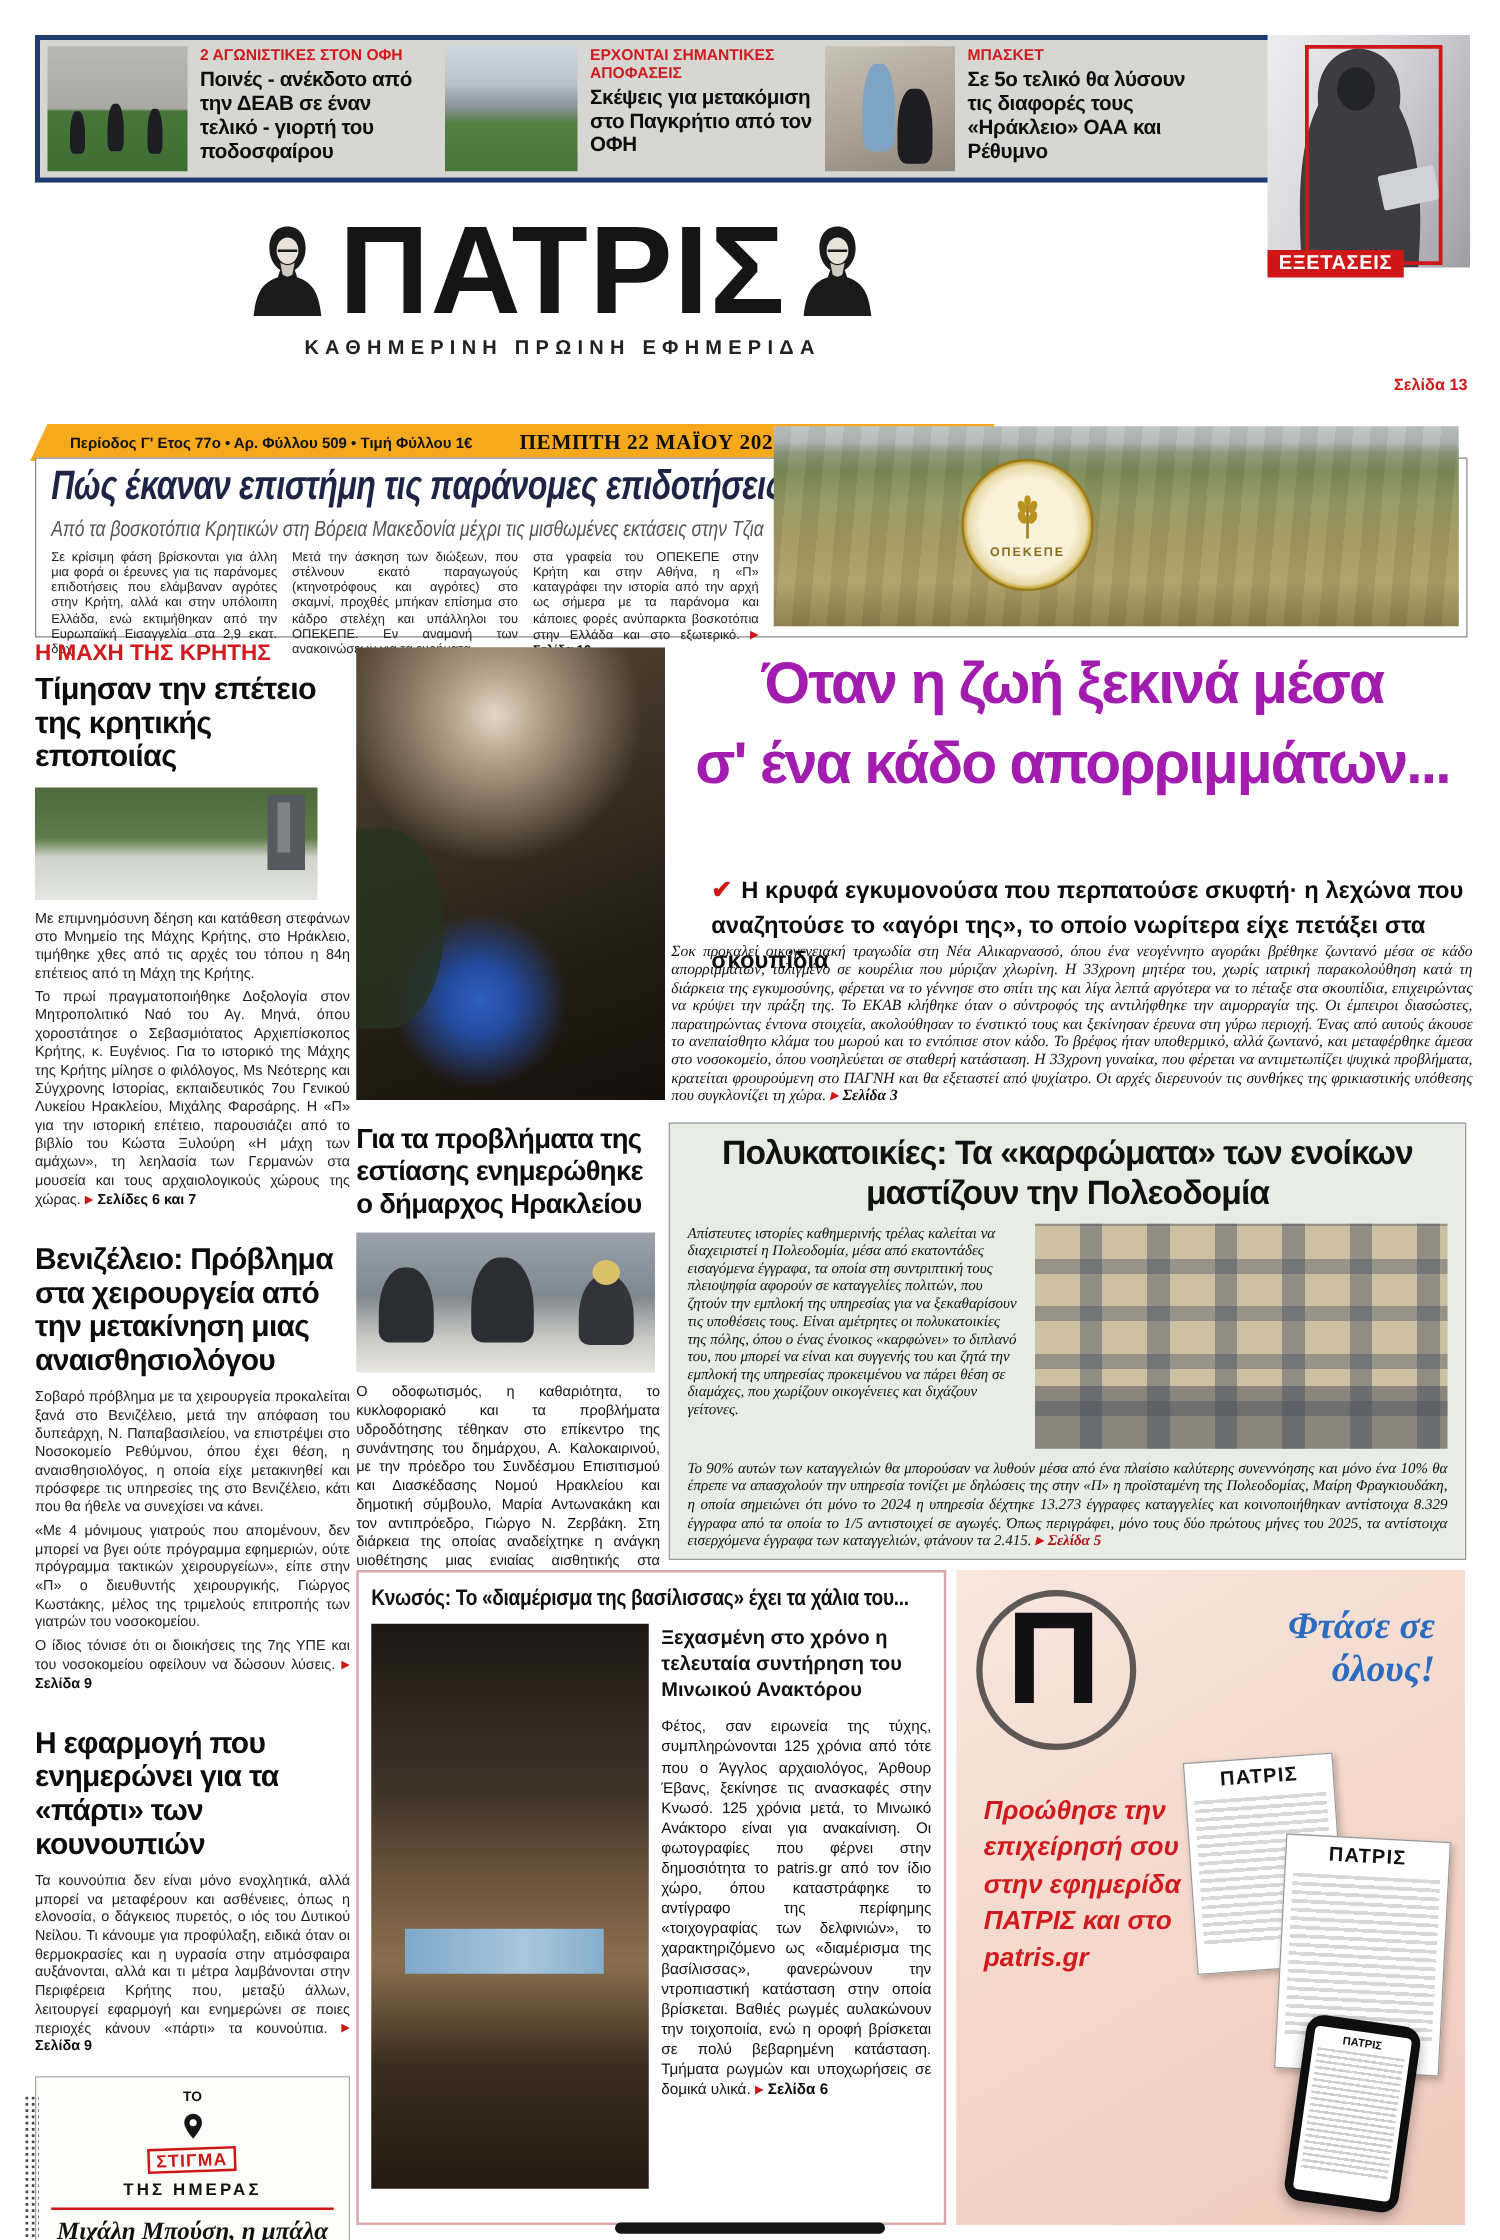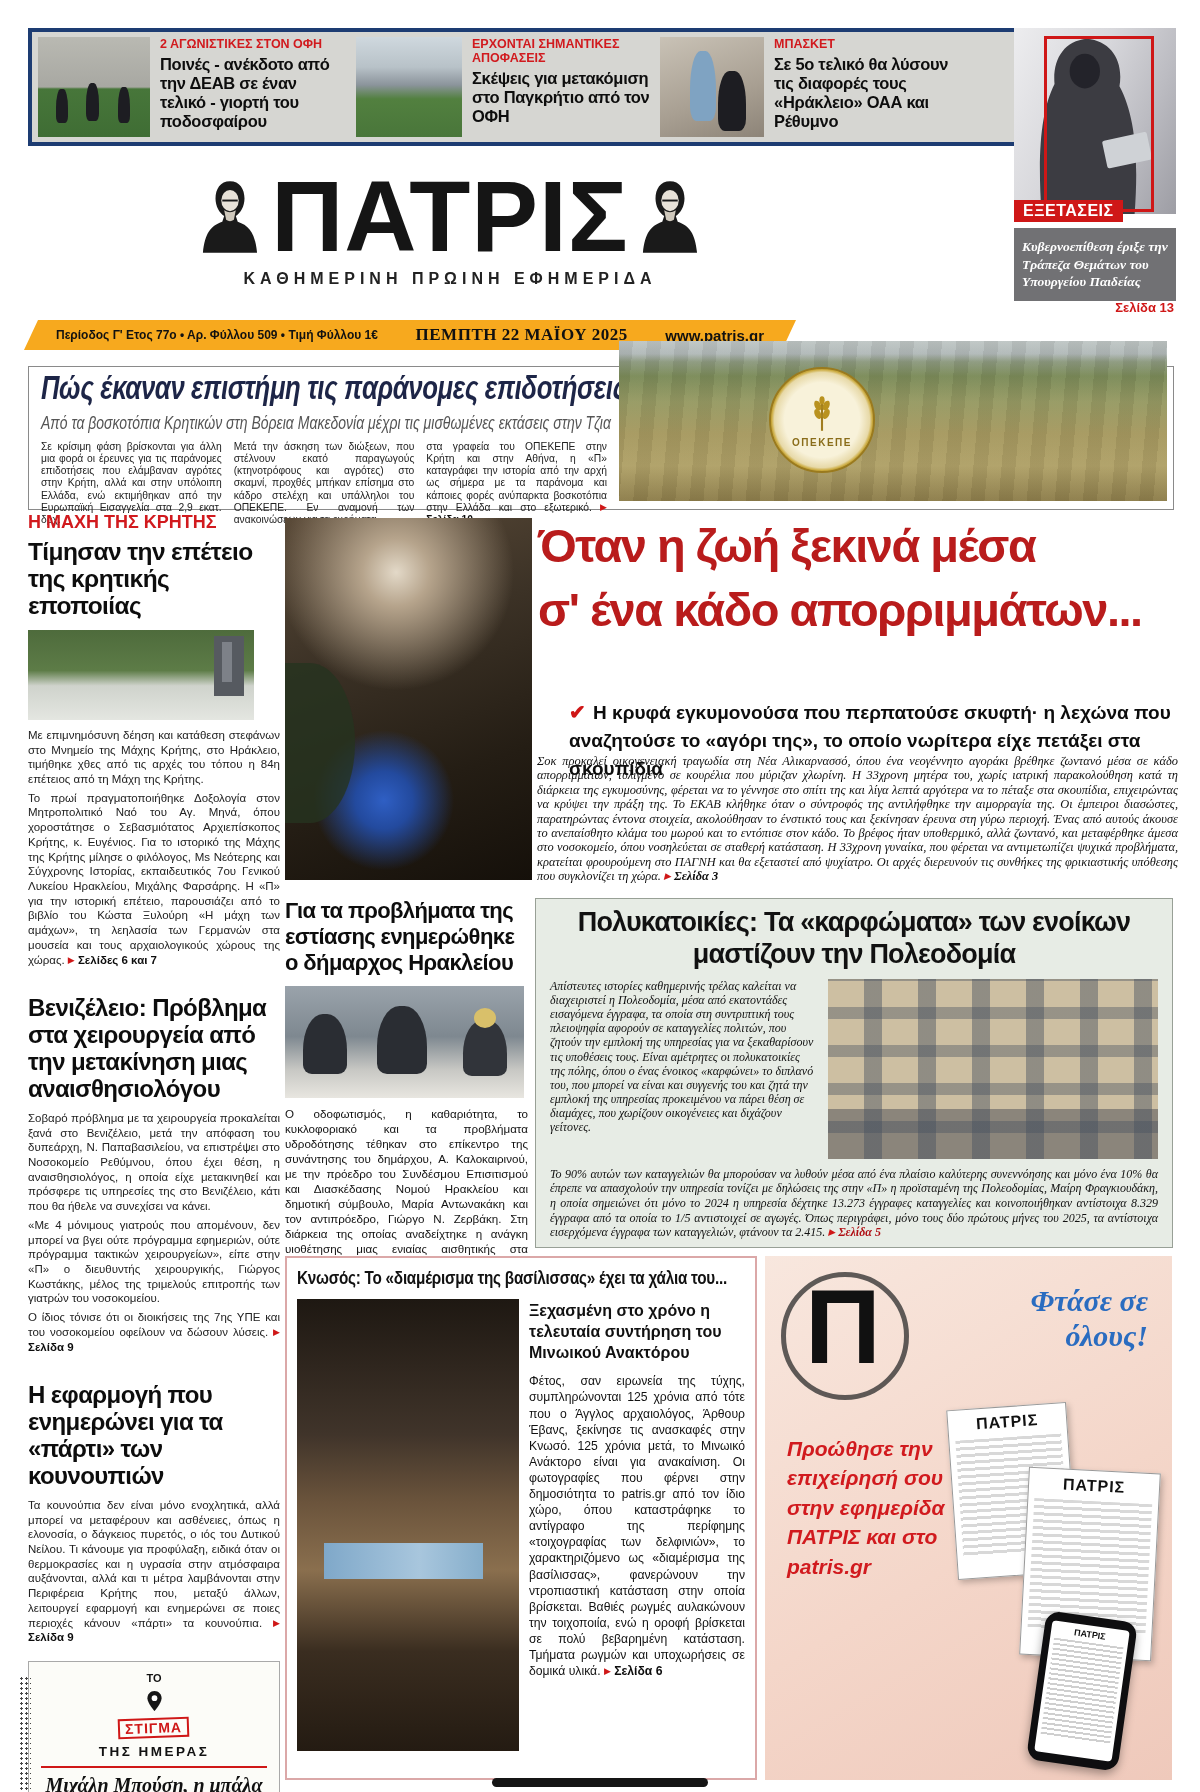--- a/index.html
+++ b/index.html
@@ -35,21 +35,21 @@
       font-size:13.5px;line-height:1.3;padding:10px 8px 10px;min-height:68px;}
   .exams-page{position:absolute;right:2px;top:272px;color:#cf1717;font-weight:bold;font-size:13px;}
 
   
   .masthead{position:absolute;left:150px;top:166px;width:600px;text-align:center;}
   .mast-row{display:flex;align-items:center;justify-content:center;gap:12px;}
   .mast-title{font-size:100px;font-weight:900;letter-spacing:1px;line-height:1;color:#151515;}
   .mast-sub{font-size:16px;font-weight:bold;letter-spacing:5px;margin-top:4px;color:#222;}
 
   
-  .datebar{position:absolute;left:24px;top:320px;width:772px;height:30px;background:#f7a91e;
+  .datebar{position:absolute;left:24px;top:339px;width:772px;height:30px;background:#f7a91e;
       clip-path:polygon(14px 0,100% 0,calc(100% - 14px) 100%,0 100%);
       display:flex;align-items:center;justify-content:space-between;padding:0 32px;box-sizing:border-box;}
   .db-left{font-size:12px;font-weight:bold;}
   .db-date{font-family:"Liberation Serif",serif;font-size:17px;font-weight:bold;letter-spacing:.5px;}
   .db-site{font-size:15px;font-weight:bold;}
 
   
   .topstory{position:absolute;left:28px;top:366px;width:1144px;height:142px;border:1px solid #8a8a8a;background:#fff;}
   .tsy-hl{position:absolute;left:12px;top:2px;font-size:33px;font-style:italic;font-weight:bold;
       color:#1d2547;white-space:nowrap;transform:scaleX(.78);transform-origin:left center;letter-spacing:-0.5px;}
@@ -99,22 +99,22 @@
   .stg-body{font-size:11.8px;line-height:1.3;text-align:justify;}
 
   
   .mainphoto{position:absolute;left:285px;top:518px;width:247px;height:362px;overflow:hidden;
       background:
         radial-gradient(circle at 45% 15%,#e3d9c8 0%,#b6a48c 10%,rgba(0,0,0,0) 35%),
         radial-gradient(circle at 40% 78%,#2f5fc4 0%,#234a9e 9%,rgba(0,0,0,0) 22%),
         linear-gradient(160deg,#5a4a38 0%,#3c3226 35%,#241d14 70%,#15100a 100%);}
   .binlid{position:absolute;left:-20px;top:40%;width:90px;height:160px;background:#25331f;
       border-radius:0 50% 50% 0;opacity:.8;}
-  .main-hl{position:absolute;left:538px;top:514px;width:640px;text-align:left;font-weight:800;
-      font-size:47px;line-height:1.36;letter-spacing:-1.5px;color:#b91c1c;}
+  .main-hl{position:absolute;left:538px;top:514px;width:640px;text-align:center;font-weight:800;
+      font-size:47px;line-height:1.36;letter-spacing:-1.5px;color:#a21caf;}
   .main-hl span{display:block;}
   .main-sub{position:absolute;left:545px;top:698px;width:628px;font-size:19px;font-weight:bold;
       line-height:1.45;color:#0d0d0d;margin-left:24px;}
   .check{color:#cf1717;font-size:20px;font-weight:bold;margin-right:2px;}
   .main-body{position:absolute;left:537px;top:754px;width:641px;font-family:"Liberation Serif",serif;
       font-style:italic;font-size:12.4px;line-height:1.16;text-align:justify;color:#111;}
 
   
   .estiasi{position:absolute;left:285px;top:898px;width:243px;}
   .est-hl{font-size:22px;line-height:1.18;margin:0 0 10px;}
@@ -215,21 +215,20 @@
   <div class="examsbox">
     <div class="hacker-photo">
       <svg viewBox="0 0 120 170" width="130" height="184" style="position:absolute;left:8px;top:2px;">
         <path d="M60 8 C38 10 28 28 30 50 C18 74 14 110 18 170 L104 170 C108 116 104 78 90 52 C94 28 82 10 60 8 Z" fill="#3c3c42"></path>
         <ellipse cx="58" cy="38" rx="14" ry="16" fill="#23232a"></ellipse>
         <rect x="76" y="98" width="42" height="26" rx="2" fill="#cfd2d6" transform="rotate(-12 97 111)"></rect>
       </svg>
       <div class="red-frame"></div>
     </div>
     <div class="exams-label">ΕΞΕΤΑΣΕΙΣ</div>
-    <div class="exams-text">Κυβερνοεπίθεση έριξε την Τράπεζα Θεμάτων του Υπουργείου Παιδείας</div>
     <div class="exams-page">Σελίδα 13</div>
   </div>
 
   <div class="masthead">
     <div class="mast-row">
       <svg viewBox="0 0 60 80" width="58" height="78">
         <path d="M30 4 C20 4 15 12 15 22 C15 30 19 37 24 40 L22 46 C10 50 4 58 2 78 L58 78 C56 58 50 50 38 46 L36 40 C41 37 45 30 45 22 C45 12 40 4 30 4 Z" fill="#1a1a1a"></path>
         <ellipse cx="30" cy="24" rx="9" ry="11" fill="#e8e2d8"></ellipse>
         <line x1="22" y1="24" x2="38" y2="24" stroke="#1a1a1a" stroke-width="2"></line>
         <path d="M24 34 Q30 38 36 34 L34 44 Q30 47 26 44 Z" fill="#cfc8bc"></path>

